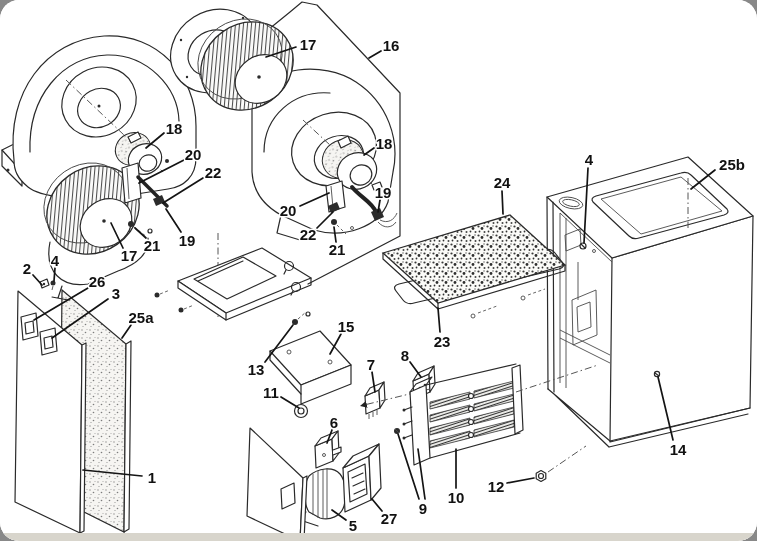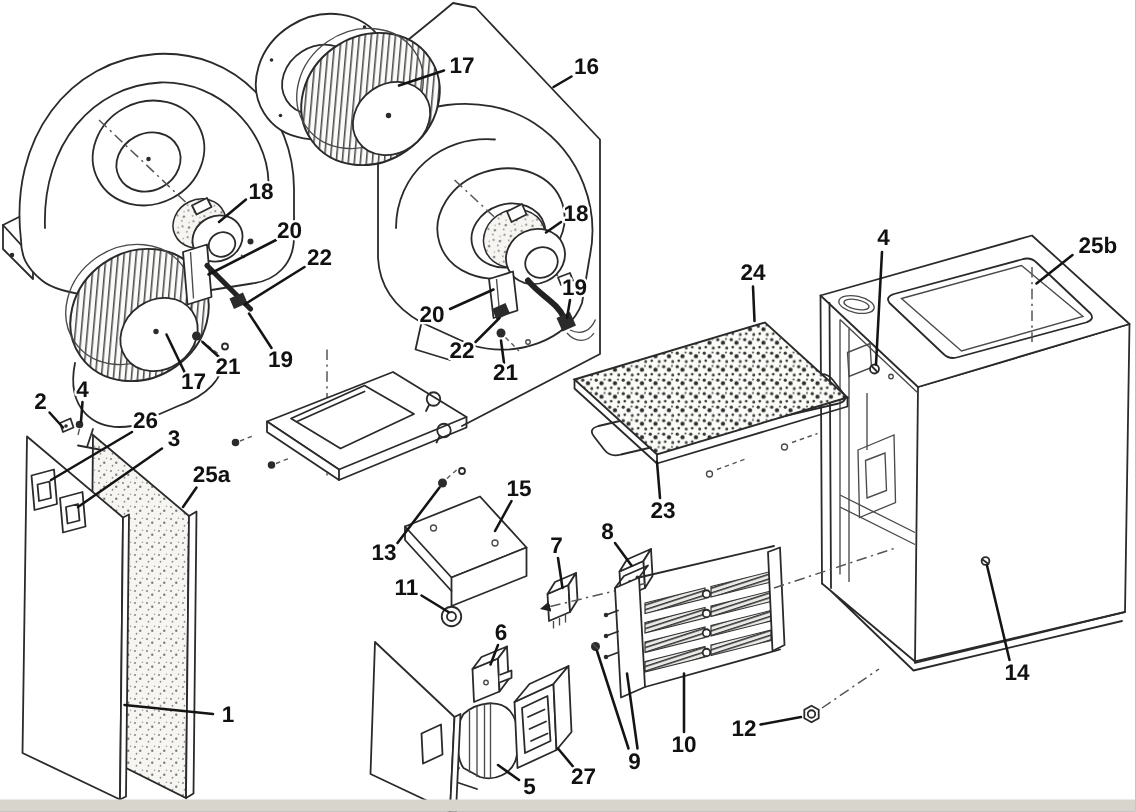--- a/index.html
+++ b/index.html
@@ -3,20 +3,21 @@
 <meta charset="utf-8">
 <style>
   :root{
     --bg:#ffffff; --line:#2a2a2a; --label:#111111; --bar:#d8d5cc;
   }
   html,body{margin:0;padding:0;background:#888;}
   .stage{
     width:757px;height:541px;background:var(--bg);
     position:relative;overflow:hidden;margin:0 auto;
     font-family:"Liberation Sans", sans-serif;
+    border-radius:19px;
   }
   svg{display:block}
   .ln{stroke:var(--line);stroke-width:1.2;fill:none;stroke-linejoin:round;stroke-linecap:round}
   .lnw{stroke:var(--line);stroke-width:1.2;fill:#ffffff;stroke-linejoin:round}
   .thin{stroke:#4a4a4a;stroke-width:0.9;fill:none}
   .dd{stroke:#555;stroke-width:1;fill:none;stroke-dasharray:7 3 1.5 3}
   .dsh{stroke:#555;stroke-width:0.9;fill:none;stroke-dasharray:3 2.5}
   .dark{fill:#2b2b2b;stroke:none}
   .leader{stroke:#141414;stroke-width:1.7;fill:none;stroke-linecap:round}
   .callout-text{

